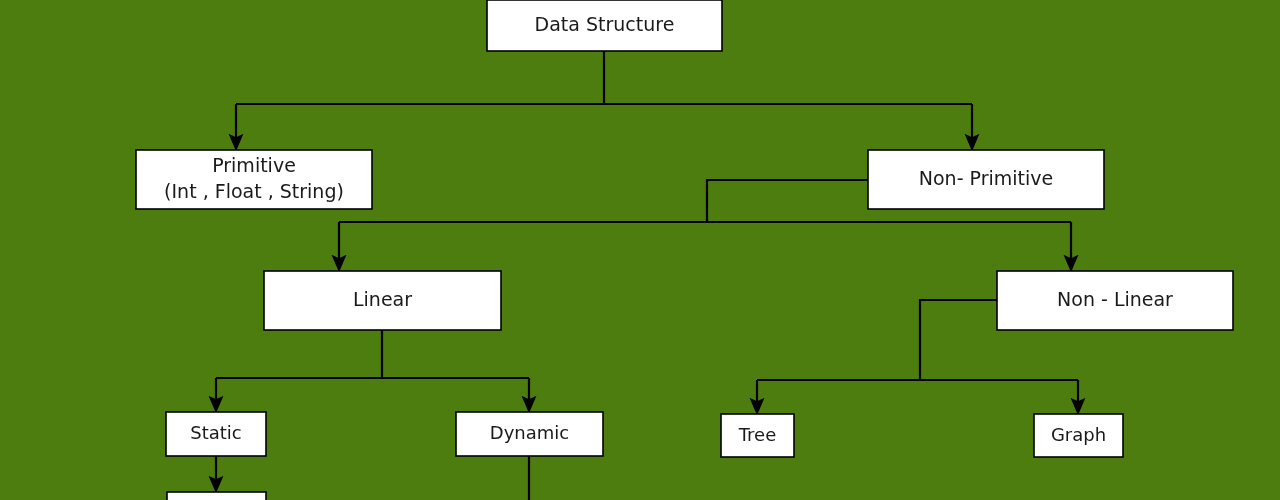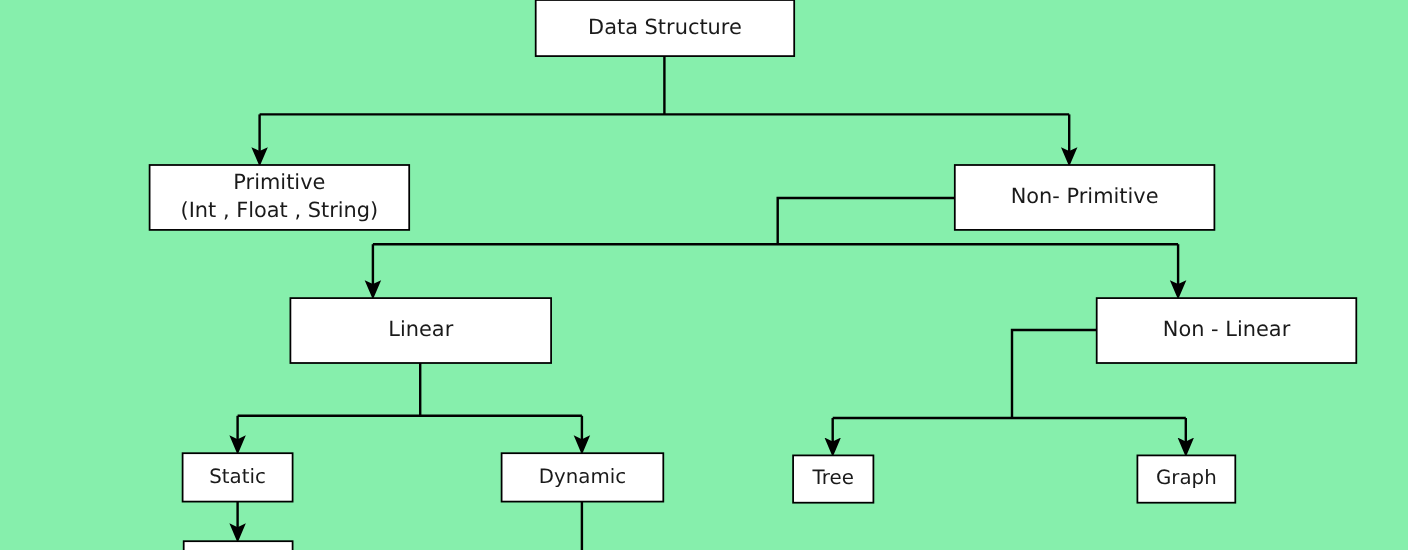--- a/index.html
+++ b/index.html
@@ -11,21 +11,21 @@
   body {
     width: 1280px;
     height: 500px;
     overflow: hidden;
     font-family: "DejaVu Sans", "Liberation Sans", sans-serif;
   }
   #diagram-root {
     position: relative;
     width: 1280px;
     height: 500px;
-    background: #86efac;
+    background: #4d7c0f;
   }
   svg#diagram-svg {
     position: absolute;
     top: 0;
     left: 0;
     width: 1280px;
     height: 500px;
     display: block;
   }
   .node-box {

